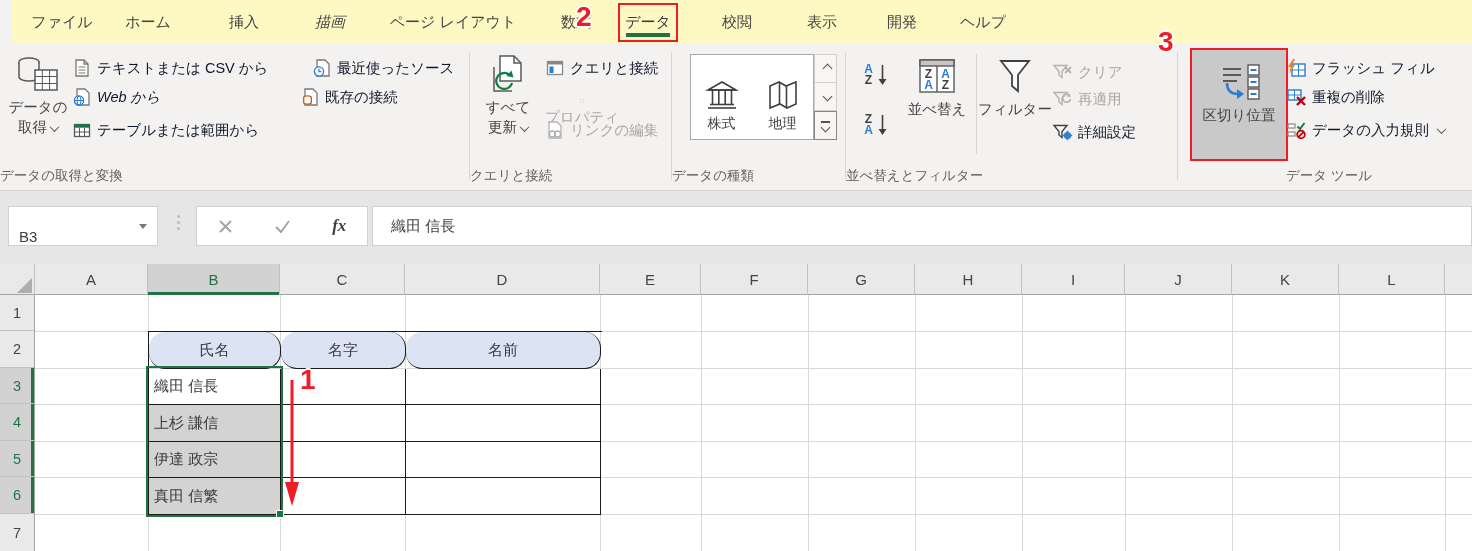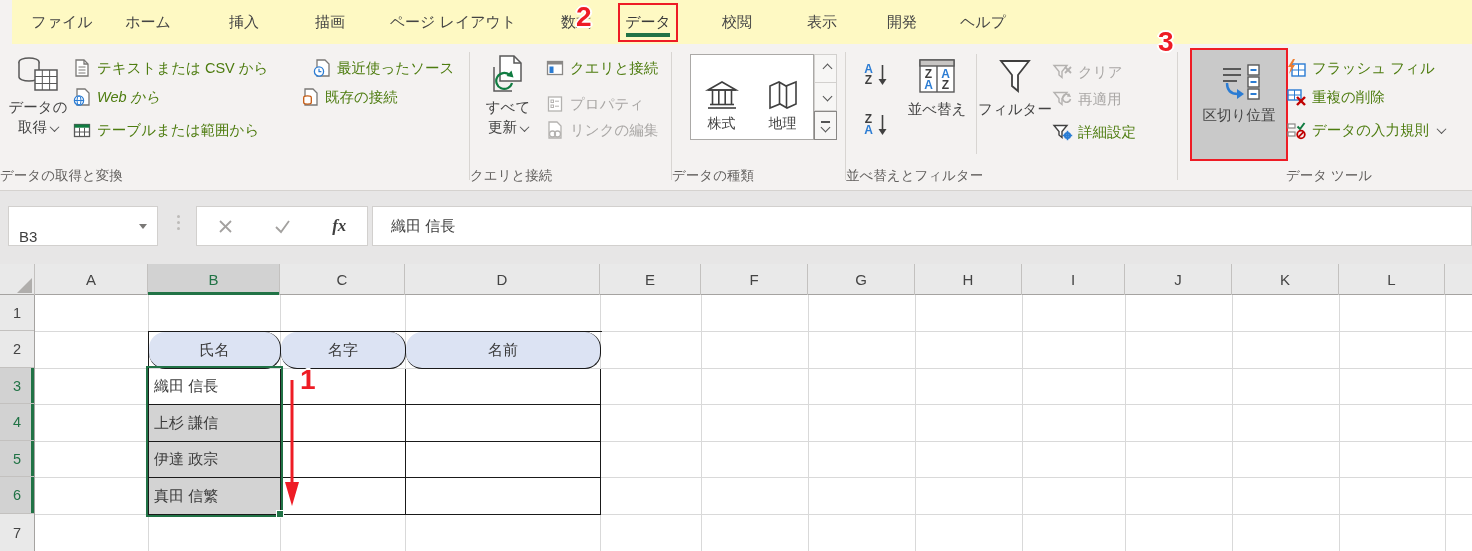--- a/index.html
+++ b/index.html
@@ -19,21 +19,21 @@
   
   .ribbon { position:absolute; left:0; top:44px; width:1472px; height:146px; background:#F4F2F1; }
   .rgroup { position:absolute; top:0; height:146px; }
   .gsep { position:absolute; top:8px; height:128px; width:1px; background:#D8D5D2; }
   .glabel { position:absolute; bottom:5px; left:0; width:100%; text-align:left;
             font-size:13.5px; color:#605E5C; white-space:nowrap; }
   .bigbtn { position:absolute; display:flex; flex-direction:column; align-items:center;
             padding-top:5px; font-size:14.5px; color:#444; line-height:20px; text-align:center; }
   .bigbtn .lbl { white-space:nowrap; }
   .smallbtn { position:absolute; height:28px; display:flex; align-items:center; gap:5px;
-              font-size:14.5px; color:#4d7c0f; white-space:nowrap; }
+              font-size:14.5px; color:#0f172a; white-space:nowrap; }
   .smallbtn.dis { color:#A9A7A5; }
   .chev { display:inline-block; width:7px; height:7px; border-right:1.6px solid #555;
           border-bottom:1.6px solid #555; transform:rotate(45deg) translate(-1px,-1px); margin-left:4px; }
   .chev.up { transform:rotate(-135deg); }
 
   
   .gallery { position:absolute; left:18px; top:10px; width:124px; height:86px; background:#fff;
              border:1px solid #ABA9A7; display:flex; }
   .gal-item { width:61px; display:flex; flex-direction:column; align-items:center; justify-content:flex-end;
               padding-bottom:6px; gap:2px; font-size:14px; color:#444; }
@@ -102,21 +102,21 @@
 </style>
 </head>
 <body>
 
 <div class="stage">
 
   <div class="tabbar">
     <div class="tab" style="left:18px;width:64px;">ファイル</div>
     <div class="tab" style="left:104px;width:64px;">ホーム</div>
     <div class="tab" style="left:202px;width:60px;">挿入</div>
-    <div class="tab" style="left:288px;width:60px;">描画</div>
+    <div class="tab" style="left:288px;width:60px;font-style:italic;">描画</div>
     <div class="tab" style="left:372px;width:138px;">ページ レイアウト</div>
     <div class="tab" style="left:536px;width:56px;">数式</div>
     <div class="tab-data" style="left:606px;top:3px;width:60px;height:39px;">
       <span>データ</span>
       <span class="tab-underline"></span>
     </div>
     <div class="tab" style="left:696px;width:58px;">校閲</div>
     <div class="tab" style="left:781px;width:58px;">表示</div>
     <div class="tab" style="left:861px;width:58px;">開発</div>
     <div class="tab" style="left:940px;width:62px;">ヘルプ</div>
@@ -201,21 +201,21 @@
         <span class="lbl"><span>更新</span><i class="chev"></i></span>
       </div>
       <div class="smallbtn" style="left:75px;top:10px;">
         <svg width="20" height="20" viewBox="0 0 20 20">
           <rect x="2.5" y="3.5" width="15" height="13" fill="#fff" stroke="#8A8886" stroke-width="1.3"></rect>
           <rect x="2.5" y="3.5" width="15" height="3" fill="#8A8886"></rect>
           <rect x="4.5" y="8.5" width="4" height="6.5" fill="#2B7CD3"></rect>
         </svg>
         <span>クエリと接続</span>
       </div>
-      <div class="smallbtn dis" style="left:75px;top:46px;">
+      <div class="smallbtn dis" style="left:75px;top:55px;flex-direction:column;">
         <svg width="20" height="20" viewBox="0 0 20 20">
           <rect x="3.5" y="3" width="13" height="14" fill="#fff" stroke="#B4B2B0" stroke-width="1.3"></rect>
           <rect x="6" y="6" width="2.5" height="2.5" fill="none" stroke="#B4B2B0"></rect>
             <line x1="10" y1="7.2" x2="14" y2="7.2" stroke="#B4B2B0"></line>
           <rect x="6" y="11" width="2.5" height="2.5" fill="none" stroke="#B4B2B0"></rect>
             <line x1="10" y1="12.2" x2="14" y2="12.2" stroke="#B4B2B0"></line>
         </svg>
         <span>プロパティ</span>
       </div>
       <div class="smallbtn dis" style="left:75px;top:72px;">

